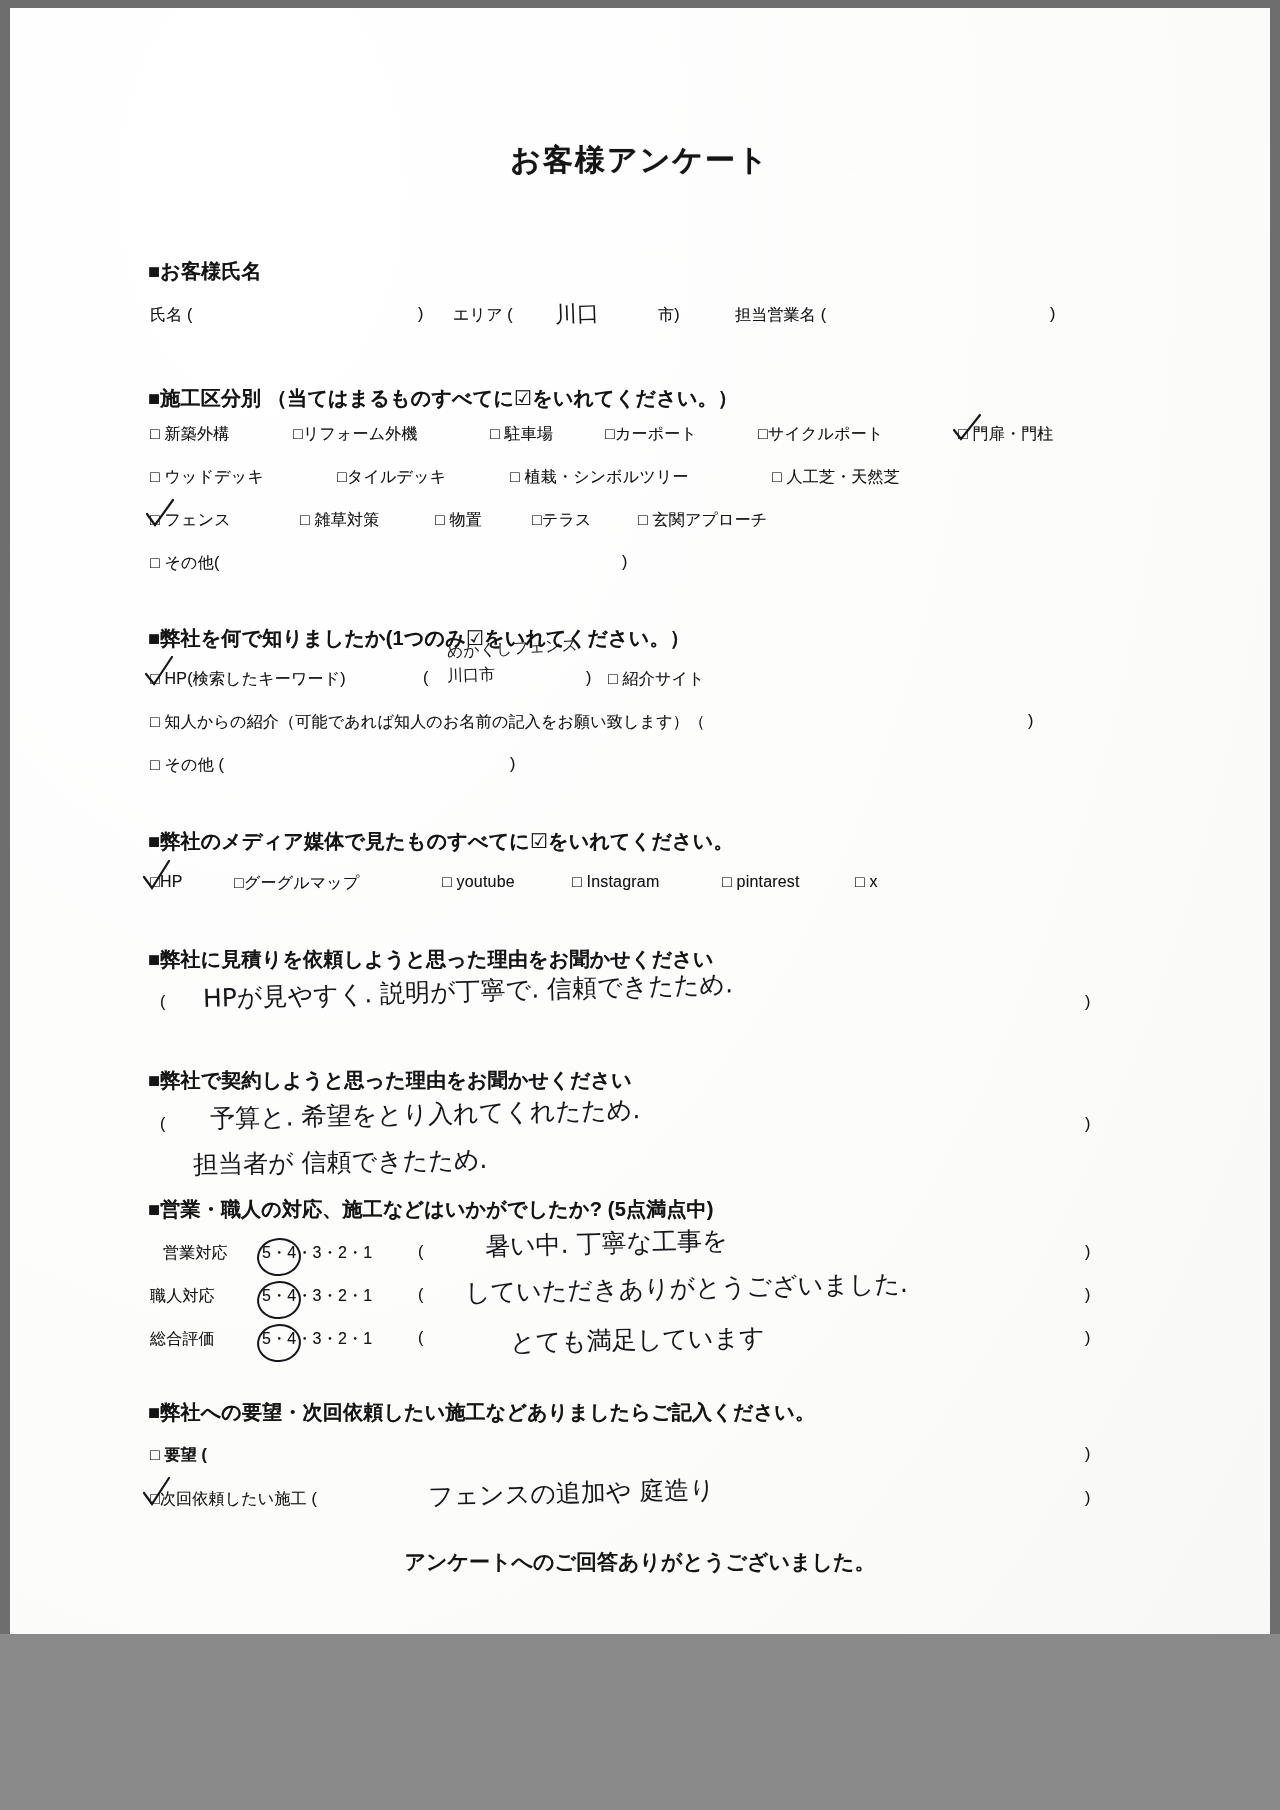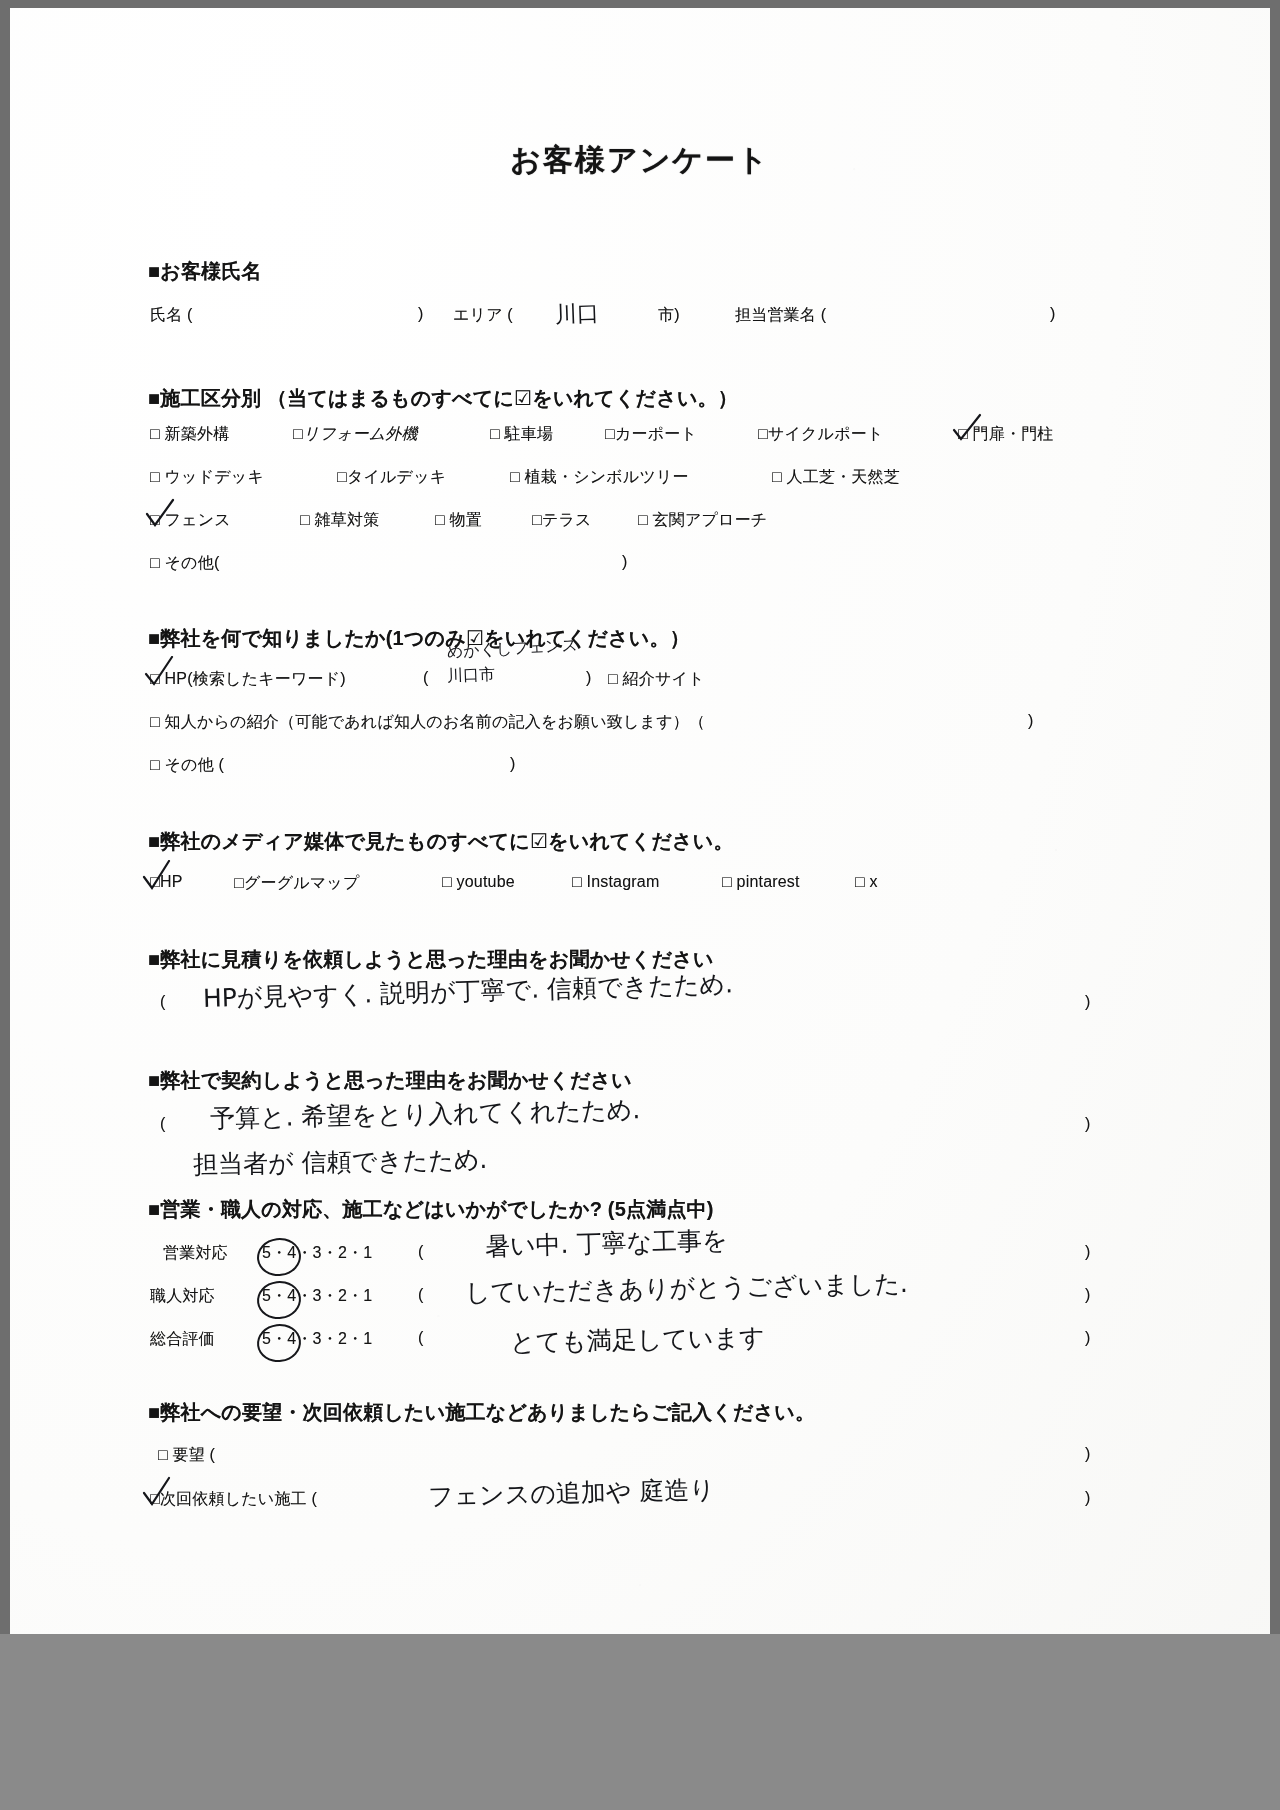--- a/index.html
+++ b/index.html
@@ -158,21 +158,21 @@
 
       <div class="line" style="left:725px; top:297px;">担当営業名 (</div>
       <div class="line" style="left:1040px; top:297px;">)</div>
 
       <div class="sec-head" style="left:138px; top:377px;">■施工区分別 （当てはまるものすべてに☑をいれてください。）</div>
 
       <div class="line" style="left:140px; top:416px;">
         <span>□</span>
         <span>新築外構</span>
       </div>
-      <div class="line" style="left:283px; top:416px;font-style:italic;">
+      <div class="line" style="left:283px; top:416px;">
         <span>□</span><span>リフォーム外機</span>
       </div>
       <div class="line" style="left:480px; top:416px;">
         <span>□</span>
         <span>駐車場</span>
       </div>
       <div class="line" style="left:595px; top:416px;">
         <span>□</span><span>カーポート</span>
       </div>
       <div class="line" style="left:748px; top:416px;">
@@ -327,33 +327,34 @@
       <div class="circle-mark" style="left:247px; top:1316px;"></div>
       <div class="line" style="left:408px; top:1321px;">(</div>
       <div class="line" style="left:1075px; top:1321px;">)</div>
 
       <div class="hand hw-lg" style="left:475px; top:1222px; transform:rotate(-1.5deg);">暑い中. 丁寧な工事を</div>
       <div class="hand hw-lg" style="left:455px; top:1268px; transform:rotate(-1.2deg);">していただきありがとうございました.</div>
       <div class="hand hw-lg" style="left:500px; top:1318px; transform:rotate(-1.2deg);">とても満足しています</div>
 
       <div class="sec-head" style="left:138px; top:1391px;">■弊社への要望・次回依頼したい施工などありましたらご記入ください。</div>
 
-      <div class="line" style="left:148px; top:1437px;">
+      <div class="line" style="left:140px; top:1437px;font-weight:bold;">
         <span>□</span>
         <span>要望 (</span>
       </div>
       <div class="line" style="left:1075px; top:1437px;">)</div>
 
       <div class="line" style="left:140px; top:1481px;">
         <span>□</span><span>次回依頼したい施工 (</span>
       </div>
       <div class="tick" style="left:132px; top:1468px;">
         <svg width="34" height="34" viewBox="0 0 34 34">
           <path d="M2 17 L10 28 L27 2" stroke="#15161a" stroke-width="2.2" fill="none" stroke-linecap="round"></path>
         </svg>
       </div>
       <div class="hand hw-lg" style="left:418px; top:1472px; transform:rotate(-1.4deg);">フェンスの追加や 庭造り</div>
       <div class="line" style="left:1075px; top:1481px;">)</div>
 
+      <div class="footer-note">アンケートへのご回答ありがとうございました。</div>
 
     </div>
   </div>
 </div>
 
 </body></html>

